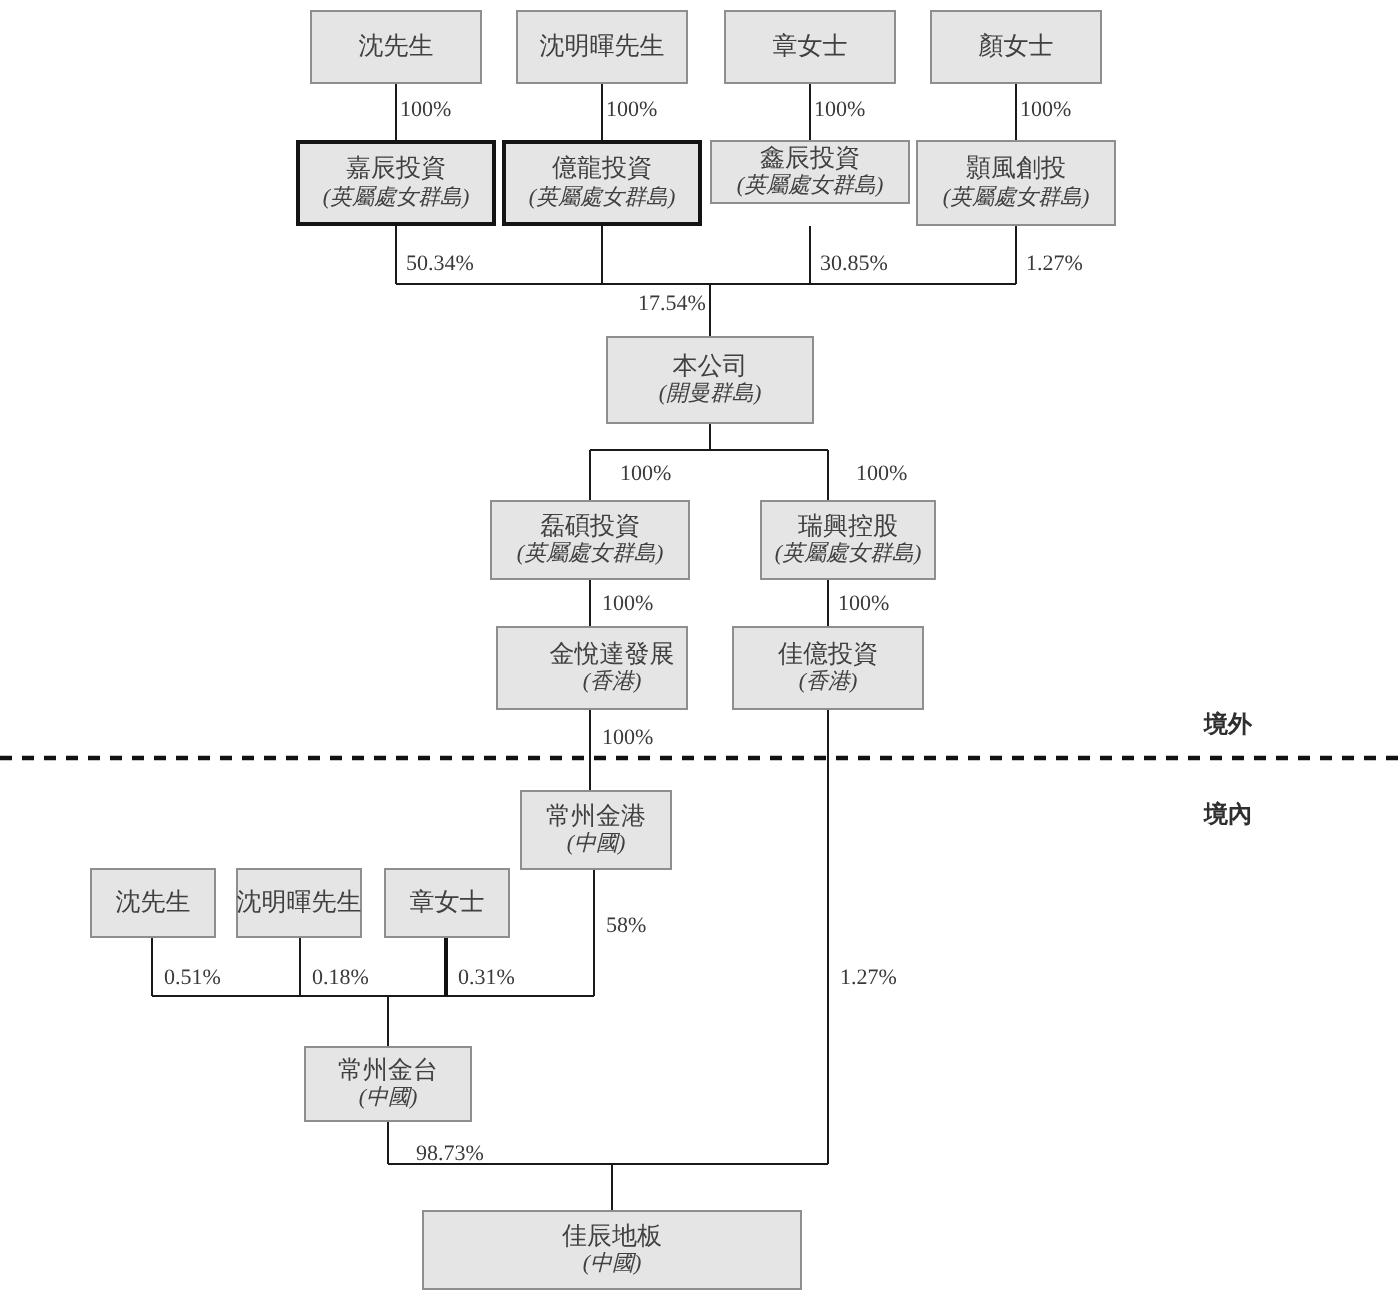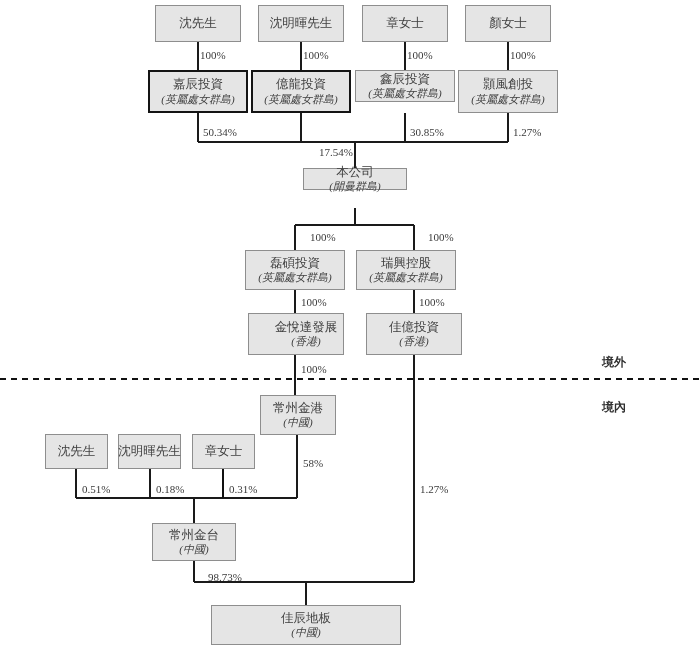--- a/index.html
+++ b/index.html
@@ -105,29 +105,29 @@
       <div class="sub">(英屬處女群島)</div>
     </div>
     <div class="node" style="left: 355px; top: 70px; width: 100px; height: 32px;">
       <div class="nm">鑫辰投資</div>
       <div class="sub">(英屬處女群島)</div>
     </div>
     <div class="node" style="left: 458px; top: 70px; width: 100px; height: 43px;">
       <div class="nm">顥風創投</div>
       <div class="sub">(英屬處女群島)</div>
     </div>
-    <div class="node" style="left: 303px; top: 168px; width: 104px; height: 22px;">
+    <div class="node" style="left: 303px; top: 168px; width: 104px; height: 44px;">
       <div class="nm">本公司</div>
       <div class="sub">(開曼群島)</div>
     </div>
     <div class="node" style="left: 245px; top: 250px; width: 100px; height: 40px;">
       <div class="nm">磊碩投資</div>
       <div class="sub">(英屬處女群島)</div>
     </div>
-    <div class="node" style="left: 356px; top: 250px; width: 100px; height: 40px;">
+    <div class="node" style="left: 380px; top: 250px; width: 88px; height: 40px;">
       <div class="nm">瑞興控股</div>
       <div class="sub">(英屬處女群島)</div>
     </div>
     <div class="node" style="left: 248px; top: 313px; width: 96px; height: 42px; padding-left: 20px;">
       <div class="nm">金悅達發展</div>
       <div class="sub">(香港)</div>
     </div>
     <div class="node" style="left: 366px; top: 313px; width: 96px; height: 42px;">
       <div class="nm">佳億投資</div>
       <div class="sub">(香港)</div>

